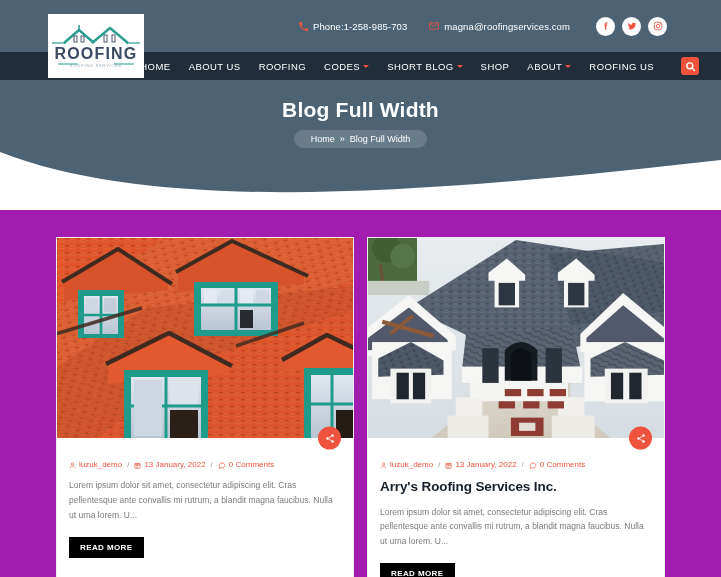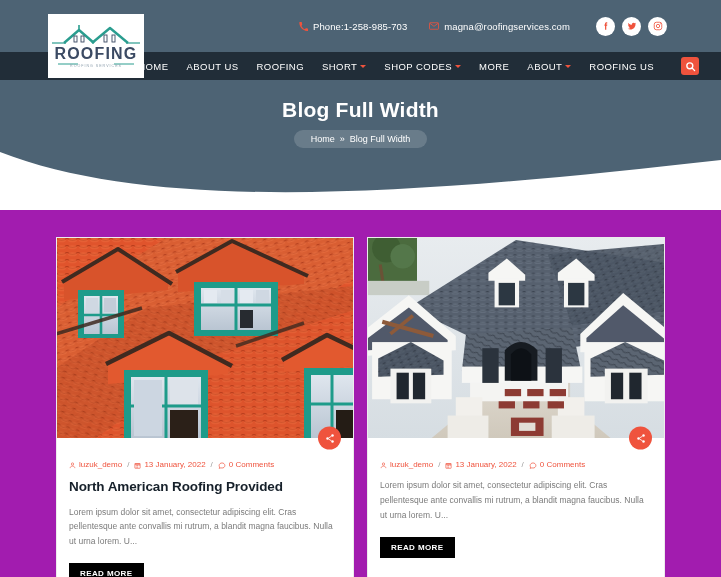--- a/index.html
+++ b/index.html
@@ -310,29 +310,29 @@
         <li class="nav-item">
           <span>HOME</span>
         </li>
         <li class="nav-item">
           <span>ABOUT US</span>
         </li>
         <li class="nav-item">
           <span>ROOFING</span>
         </li>
         <li class="nav-item">
-          <span>SHORT</span>
+          <span>CODES</span>
           <i class="caret"></i>
         </li>
         <li class="nav-item">
-          <span>SHOP CODES</span>
+          <span>SHORT BLOG</span>
           <i class="caret"></i>
         </li>
         <li class="nav-item">
-          <span>MORE</span>
+          <span>SHOP</span>
         </li>
         <li class="nav-item">
           <span>ABOUT</span>
           <i class="caret"></i>
         </li>
         <li class="nav-item">
           <span>ROOFING US</span>
         </li>
       </ul>
       <button class="search-btn">
@@ -421,158 +421,20 @@
 
           <polygon points="228,118 270,98 298,112 298,128 228,134" fill="#e2592f"></polygon>
           <path d="M226,122 L271,97 L298,110" fill="none" stroke="#3f2a20" stroke-width="4.5" stroke-linejoin="round"></path>
           <rect x="248" y="130" width="50" height="70" fill="#1e9b8a"></rect>
           <rect x="255" y="137" width="43" height="63" fill="url(#glassA)"></rect>
           <path d="M276,137 L276,200 M255,166 L298,166" stroke="#1e9b8a" stroke-width="3"></path>
           <rect x="280" y="172" width="18" height="28" fill="#241c15"></rect>
 
           <path d="M0,96 L86,70" stroke="#3f2a20" stroke-width="3.5" opacity=".85"></path>
           <path d="M180,108 L248,85" stroke="#3f2a20" stroke-width="3.5" opacity=".8"></path>
-        </svg>
-      </div>
-      <a class="share-btn" href="#">
-        <svg width="10" height="10" viewBox="0 0 24 24" fill="#ffffff">
-          <circle cx="18" cy="5" r="3"></circle>
-          <circle cx="6" cy="12" r="3"></circle>
-          <circle cx="18" cy="19" r="3"></circle>
-          <path d="M8.6 10.6l6.9-4M8.6 13.4l6.9 4" stroke="#ffffff" stroke-width="2" fill="none"></path>
-        </svg>
-      </a>
-      <div class="post-body">
-        <div class="post-meta">
-          <span class="m-ico">
-            <svg width="7" height="7" viewBox="0 0 24 24" fill="none" stroke="#ef533d" stroke-width="2.2">
-              <circle cx="12" cy="7" r="4"></circle>
-              <path d="M4 21c0-4.4 3.6-7 8-7s8 2.6 8 7"></path>
-            </svg>
-          </span>
-          <span class="meta-text">luzuk_demo</span>
-          <span class="meta-sep">/</span>
-          <span class="m-ico">
-            <svg width="7" height="7" viewBox="0 0 24 24" fill="#ef533d">
-              <rect x="2" y="4" width="20" height="18" rx="2"></rect>
-              <rect x="4" y="9" width="16" height="11" fill="#ffffff"></rect>
-              <rect x="6" y="11" width="3" height="3" fill="#ef533d"></rect>
-              <rect x="11" y="11" width="3" height="3" fill="#ef533d"></rect>
-              <rect x="16" y="11" width="3" height="3" fill="#ef533d"></rect>
-              <rect x="6" y="16" width="3" height="3" fill="#ef533d"></rect>
-              <rect x="11" y="16" width="3" height="3" fill="#ef533d"></rect>
-            </svg>
-          </span>
-          <span class="meta-text">13 January, 2022</span>
-          <span class="meta-sep">/</span>
-          <span class="m-ico">
-            <svg width="8" height="7" viewBox="0 0 24 22" fill="none" stroke="#ef533d" stroke-width="2.2">
-              <path d="M21 11c0 4.4-4 8-9 8-1.2 0-2.4-.2-3.4-.6L3 20l1.6-4C3.6 14.7 3 12.9 3 11c0-4.4 4-8 9-8s9 3.6 9 8z"></path>
-            </svg>
-          </span>
-          <span class="meta-text">0 Comments</span>
-        </div>
-        <h2 class="post-title">North American Roofing Provided</h2>
-        <p class="post-excerpt">Lorem ipsum dolor sit amet, consectetur adipiscing elit. Cras pellentesque ante convallis mi rutrum, a blandit magna faucibus. Nulla ut urna lorem. U...</p>
-        <a class="read-more" href="#">READ MORE</a>
-      </div>
-    </article>
-
-    <article class="post-card">
-      <div class="post-thumb">
-        <svg viewBox="0 0 290 200" preserveAspectRatio="xMidYMid slice">
-          <defs>
-            <pattern id="gtile" width="9" height="6" patternUnits="userSpaceOnUse">
-              <rect width="9" height="6" fill="#56606e"></rect>
-              <path d="M0 0 Q4.5 4.4 9 0" fill="none" stroke="#3b4450" stroke-width=".9"></path>
-              <ellipse cx="4.5" cy="1.9" rx="3.5" ry="1.6" fill="#6d7887" opacity=".55"></ellipse>
-            </pattern>
-            <pattern id="gtile2" width="8" height="5.5" patternUnits="userSpaceOnUse" patternTransform="rotate(-22)">
-              <rect width="8" height="5.5" fill="#4a5462"></rect>
-              <path d="M0 0 Q4 4 8 0" fill="none" stroke="#333b46" stroke-width=".9"></path>
-              <ellipse cx="4" cy="1.8" rx="3.1" ry="1.5" fill="#606b7a" opacity=".5"></ellipse>
-            </pattern>
-            <pattern id="gtile3" width="8" height="5.5" patternUnits="userSpaceOnUse" patternTransform="rotate(24)">
-              <rect width="8" height="5.5" fill="#5b6personal"></rect>
-              <rect width="8" height="5.5" fill="#5b6572"></rect>
-              <path d="M0 0 Q4 4 8 0" fill="none" stroke="#3d4550" stroke-width=".9"></path>
-            </pattern>
-            <linearGradient id="sky" x1="0" y1="0" x2="0" y2="1">
-              <stop offset="0%" stop-color="#e8ecef"></stop>
-              <stop offset="100%" stop-color="#d6dde2"></stop>
-            </linearGradient>
-            <linearGradient id="court" x1="0" y1="0" x2="0" y2="1">
-              <stop offset="0%" stop-color="#dcd6cb"></stop>
-              <stop offset="100%" stop-color="#cfc8bb"></stop>
-            </linearGradient>
-          </defs>
-
-          <rect width="290" height="200" fill="url(#sky)"></rect>
-
-          <rect x="0" y="0" width="48" height="52" fill="#4b6b3e"></rect>
-          <circle cx="18" cy="12" r="14" fill="#3f5e33"></circle>
-          <circle cx="34" cy="20" r="12" fill="#54774a"></circle>
-          <path d="M12 28 L16 54" stroke="#6a5236" stroke-width="3"></path>
-          <rect x="0" y="44" width="60" height="14" fill="#c8cdc6"></rect>
-
-          <polygon points="120,150 180,150 240,200 60,200" fill="url(#court)"></polygon>
-          <rect x="108" y="128" width="90" height="30" fill="#d5cec3"></rect>
-
-          <polygon points="40,70 145,4 290,26 290,96 140,118" fill="url(#gtile)"></polygon>
-
-          <polygon points="176,18 290,8 290,74 200,88" fill="url(#gtile2)" opacity=".92"></polygon>
-
-          <rect x="100" y="100" width="96" height="62" fill="#f4f4f2"></rect>
-
-          <polygon points="96,96 200,90 208,128 92,132" fill="url(#gtile3)"></polygon>
-          <rect x="92" y="128" width="118" height="16" fill="#f6f6f4"></rect>
-
-          <polygon points="118,36 136,22 154,38 154,44 118,44" fill="#f6f6f4"></polygon>
-          <rect x="124" y="42" width="24" height="28" fill="#f6f6f4"></rect>
-          <rect x="128" y="46" width="16" height="22" fill="#2c3742"></rect>
-          <polygon points="186,36 204,22 222,38 222,44 186,44" fill="#f6f6f4"></polygon>
-          <rect x="192" y="42" width="24" height="28" fill="#f6f6f4"></rect>
-          <rect x="196" y="46" width="16" height="22" fill="#2c3742"></rect>
-
-          <path d="M134,142 L134,112 Q150,96 166,112 L166,142 Z" fill="#171c22"></path>
-          <path d="M140,142 L140,116 Q150,104 160,116 L160,142 Z" fill="#0d1116"></path>
-          <rect x="112" y="110" width="16" height="34" fill="#2b333d"></rect>
-          <rect x="174" y="110" width="16" height="34" fill="#2b333d"></rect>
-
-          <polygon points="-8,96 40,58 86,98 86,112 -8,118" fill="#f6f6f4"></polygon>
-          <polygon points="0,100 40,70 78,102 78,108 0,112" fill="#51596a"></polygon>
-          <rect x="4" y="104" width="78" height="56" fill="#f6f6f4"></rect>
-          <polygon points="10,120 42,104 74,122 74,136 10,138" fill="url(#gtile2)"></polygon>
-          <rect x="22" y="130" width="40" height="34" fill="#f2f2f0"></rect>
-          <rect x="28" y="134" width="12" height="26" fill="#20272f"></rect>
-          <rect x="44" y="134" width="12" height="26" fill="#20272f"></rect>
-          <path d="M14 84 L64 98" stroke="#8d5a3a" stroke-width="4"></path>
-          <path d="M22 96 L44 78" stroke="#8d5a3a" stroke-width="3.5"></path>
-
-          <polygon points="208,96 250,56 298,96 298,112 208,114" fill="#f6f6f4"></polygon>
-          <polygon points="214,100 250,68 292,102 292,108 214,112" fill="#51596a"></polygon>
-          <rect x="212" y="104" width="86" height="58" fill="#f6f6f4"></rect>
-          <polygon points="218,120 252,104 290,122 290,136 218,138" fill="url(#gtile3)"></polygon>
-          <rect x="232" y="130" width="42" height="34" fill="#f2f2f0"></rect>
-          <rect x="238" y="134" width="12" height="26" fill="#20272f"></rect>
-          <rect x="256" y="134" width="12" height="26" fill="#20272f"></rect>
-
-          <rect x="86" y="158" width="26" height="22" fill="#f2f0ec"></rect>
-          <rect x="78" y="176" width="40" height="24" fill="#eeece7"></rect>
-          <rect x="186" y="158" width="26" height="22" fill="#f2f0ec"></rect>
-          <rect x="180" y="176" width="42" height="24" fill="#eeece7"></rect>
-
-          <rect x="134" y="150" width="16" height="7" fill="#8d3b33"></rect>
-          <rect x="156" y="150" width="16" height="7" fill="#8d3b33"></rect>
-          <rect x="178" y="150" width="16" height="7" fill="#8d3b33"></rect>
-          <rect x="128" y="162" width="16" height="7" fill="#8d3b33"></rect>
-          <rect x="152" y="162" width="16" height="7" fill="#8d3b33"></rect>
-          <rect x="176" y="162" width="16" height="7" fill="#8d3b33"></rect>
-          <rect x="140" y="178" width="32" height="18" fill="#8d3b33"></rect>
-          <rect x="148" y="183" width="16" height="8" fill="#e2ded6"></rect>
         </svg>
       </div>
       <a class="share-btn" href="#">
         <svg width="10" height="10" viewBox="0 0 24 24" fill="#ffffff">
           <circle cx="18" cy="5" r="3"></circle>
           <circle cx="6" cy="12" r="3"></circle>
           <circle cx="18" cy="19" r="3"></circle>
           <path d="M8.6 10.6l6.9-4M8.6 13.4l6.9 4" stroke="#ffffff" stroke-width="2" fill="none"></path>
         </svg>
       </a>
@@ -603,20 +465,158 @@
             <svg width="8" height="7" viewBox="0 0 24 22" fill="none" stroke="#ef533d" stroke-width="2.2">
               <path d="M21 11c0 4.4-4 8-9 8-1.2 0-2.4-.2-3.4-.6L3 20l1.6-4C3.6 14.7 3 12.9 3 11c0-4.4 4-8 9-8s9 3.6 9 8z"></path>
             </svg>
           </span>
           <span class="meta-text">0 Comments</span>
         </div>
         <p class="post-excerpt">Lorem ipsum dolor sit amet, consectetur adipiscing elit. Cras pellentesque ante convallis mi rutrum, a blandit magna faucibus. Nulla ut urna lorem. U...</p>
         <a class="read-more" href="#">READ MORE</a>
       </div>
     </article>
+
+    <article class="post-card">
+      <div class="post-thumb">
+        <svg viewBox="0 0 290 200" preserveAspectRatio="xMidYMid slice">
+          <defs>
+            <pattern id="gtile" width="9" height="6" patternUnits="userSpaceOnUse">
+              <rect width="9" height="6" fill="#56606e"></rect>
+              <path d="M0 0 Q4.5 4.4 9 0" fill="none" stroke="#3b4450" stroke-width=".9"></path>
+              <ellipse cx="4.5" cy="1.9" rx="3.5" ry="1.6" fill="#6d7887" opacity=".55"></ellipse>
+            </pattern>
+            <pattern id="gtile2" width="8" height="5.5" patternUnits="userSpaceOnUse" patternTransform="rotate(-22)">
+              <rect width="8" height="5.5" fill="#4a5462"></rect>
+              <path d="M0 0 Q4 4 8 0" fill="none" stroke="#333b46" stroke-width=".9"></path>
+              <ellipse cx="4" cy="1.8" rx="3.1" ry="1.5" fill="#606b7a" opacity=".5"></ellipse>
+            </pattern>
+            <pattern id="gtile3" width="8" height="5.5" patternUnits="userSpaceOnUse" patternTransform="rotate(24)">
+              <rect width="8" height="5.5" fill="#5b6personal"></rect>
+              <rect width="8" height="5.5" fill="#5b6572"></rect>
+              <path d="M0 0 Q4 4 8 0" fill="none" stroke="#3d4550" stroke-width=".9"></path>
+            </pattern>
+            <linearGradient id="sky" x1="0" y1="0" x2="0" y2="1">
+              <stop offset="0%" stop-color="#e8ecef"></stop>
+              <stop offset="100%" stop-color="#d6dde2"></stop>
+            </linearGradient>
+            <linearGradient id="court" x1="0" y1="0" x2="0" y2="1">
+              <stop offset="0%" stop-color="#dcd6cb"></stop>
+              <stop offset="100%" stop-color="#cfc8bb"></stop>
+            </linearGradient>
+          </defs>
+
+          <rect width="290" height="200" fill="url(#sky)"></rect>
+
+          <rect x="0" y="0" width="48" height="52" fill="#4b6b3e"></rect>
+          <circle cx="18" cy="12" r="14" fill="#3f5e33"></circle>
+          <circle cx="34" cy="20" r="12" fill="#54774a"></circle>
+          <path d="M12 28 L16 54" stroke="#6a5236" stroke-width="3"></path>
+          <rect x="0" y="44" width="60" height="14" fill="#c8cdc6"></rect>
+
+          <polygon points="120,150 180,150 240,200 60,200" fill="url(#court)"></polygon>
+          <rect x="108" y="128" width="90" height="30" fill="#d5cec3"></rect>
+
+          <polygon points="40,70 145,4 290,26 290,96 140,118" fill="url(#gtile)"></polygon>
+
+          <polygon points="176,18 290,8 290,74 200,88" fill="url(#gtile2)" opacity=".92"></polygon>
+
+          <rect x="100" y="100" width="96" height="62" fill="#f4f4f2"></rect>
+
+          <polygon points="96,96 200,90 208,128 92,132" fill="url(#gtile3)"></polygon>
+          <rect x="92" y="128" width="118" height="16" fill="#f6f6f4"></rect>
+
+          <polygon points="118,36 136,22 154,38 154,44 118,44" fill="#f6f6f4"></polygon>
+          <rect x="124" y="42" width="24" height="28" fill="#f6f6f4"></rect>
+          <rect x="128" y="46" width="16" height="22" fill="#2c3742"></rect>
+          <polygon points="186,36 204,22 222,38 222,44 186,44" fill="#f6f6f4"></polygon>
+          <rect x="192" y="42" width="24" height="28" fill="#f6f6f4"></rect>
+          <rect x="196" y="46" width="16" height="22" fill="#2c3742"></rect>
+
+          <path d="M134,142 L134,112 Q150,96 166,112 L166,142 Z" fill="#171c22"></path>
+          <path d="M140,142 L140,116 Q150,104 160,116 L160,142 Z" fill="#0d1116"></path>
+          <rect x="112" y="110" width="16" height="34" fill="#2b333d"></rect>
+          <rect x="174" y="110" width="16" height="34" fill="#2b333d"></rect>
+
+          <polygon points="-8,96 40,58 86,98 86,112 -8,118" fill="#f6f6f4"></polygon>
+          <polygon points="0,100 40,70 78,102 78,108 0,112" fill="#51596a"></polygon>
+          <rect x="4" y="104" width="78" height="56" fill="#f6f6f4"></rect>
+          <polygon points="10,120 42,104 74,122 74,136 10,138" fill="url(#gtile2)"></polygon>
+          <rect x="22" y="130" width="40" height="34" fill="#f2f2f0"></rect>
+          <rect x="28" y="134" width="12" height="26" fill="#20272f"></rect>
+          <rect x="44" y="134" width="12" height="26" fill="#20272f"></rect>
+          <path d="M14 84 L64 98" stroke="#8d5a3a" stroke-width="4"></path>
+          <path d="M22 96 L44 78" stroke="#8d5a3a" stroke-width="3.5"></path>
+
+          <polygon points="208,96 250,56 298,96 298,112 208,114" fill="#f6f6f4"></polygon>
+          <polygon points="214,100 250,68 292,102 292,108 214,112" fill="#51596a"></polygon>
+          <rect x="212" y="104" width="86" height="58" fill="#f6f6f4"></rect>
+          <polygon points="218,120 252,104 290,122 290,136 218,138" fill="url(#gtile3)"></polygon>
+          <rect x="232" y="130" width="42" height="34" fill="#f2f2f0"></rect>
+          <rect x="238" y="134" width="12" height="26" fill="#20272f"></rect>
+          <rect x="256" y="134" width="12" height="26" fill="#20272f"></rect>
+
+          <rect x="86" y="158" width="26" height="22" fill="#f2f0ec"></rect>
+          <rect x="78" y="176" width="40" height="24" fill="#eeece7"></rect>
+          <rect x="186" y="158" width="26" height="22" fill="#f2f0ec"></rect>
+          <rect x="180" y="176" width="42" height="24" fill="#eeece7"></rect>
+
+          <rect x="134" y="150" width="16" height="7" fill="#8d3b33"></rect>
+          <rect x="156" y="150" width="16" height="7" fill="#8d3b33"></rect>
+          <rect x="178" y="150" width="16" height="7" fill="#8d3b33"></rect>
+          <rect x="128" y="162" width="16" height="7" fill="#8d3b33"></rect>
+          <rect x="152" y="162" width="16" height="7" fill="#8d3b33"></rect>
+          <rect x="176" y="162" width="16" height="7" fill="#8d3b33"></rect>
+          <rect x="140" y="178" width="32" height="18" fill="#8d3b33"></rect>
+          <rect x="148" y="183" width="16" height="8" fill="#e2ded6"></rect>
+        </svg>
+      </div>
+      <a class="share-btn" href="#">
+        <svg width="10" height="10" viewBox="0 0 24 24" fill="#ffffff">
+          <circle cx="18" cy="5" r="3"></circle>
+          <circle cx="6" cy="12" r="3"></circle>
+          <circle cx="18" cy="19" r="3"></circle>
+          <path d="M8.6 10.6l6.9-4M8.6 13.4l6.9 4" stroke="#ffffff" stroke-width="2" fill="none"></path>
+        </svg>
+      </a>
+      <div class="post-body">
+        <div class="post-meta">
+          <span class="m-ico">
+            <svg width="7" height="7" viewBox="0 0 24 24" fill="none" stroke="#ef533d" stroke-width="2.2">
+              <circle cx="12" cy="7" r="4"></circle>
+              <path d="M4 21c0-4.4 3.6-7 8-7s8 2.6 8 7"></path>
+            </svg>
+          </span>
+          <span class="meta-text">luzuk_demo</span>
+          <span class="meta-sep">/</span>
+          <span class="m-ico">
+            <svg width="7" height="7" viewBox="0 0 24 24" fill="#ef533d">
+              <rect x="2" y="4" width="20" height="18" rx="2"></rect>
+              <rect x="4" y="9" width="16" height="11" fill="#ffffff"></rect>
+              <rect x="6" y="11" width="3" height="3" fill="#ef533d"></rect>
+              <rect x="11" y="11" width="3" height="3" fill="#ef533d"></rect>
+              <rect x="16" y="11" width="3" height="3" fill="#ef533d"></rect>
+              <rect x="6" y="16" width="3" height="3" fill="#ef533d"></rect>
+              <rect x="11" y="16" width="3" height="3" fill="#ef533d"></rect>
+            </svg>
+          </span>
+          <span class="meta-text">13 January, 2022</span>
+          <span class="meta-sep">/</span>
+          <span class="m-ico">
+            <svg width="8" height="7" viewBox="0 0 24 22" fill="none" stroke="#ef533d" stroke-width="2.2">
+              <path d="M21 11c0 4.4-4 8-9 8-1.2 0-2.4-.2-3.4-.6L3 20l1.6-4C3.6 14.7 3 12.9 3 11c0-4.4 4-8 9-8s9 3.6 9 8z"></path>
+            </svg>
+          </span>
+          <span class="meta-text">0 Comments</span>
+        </div>
+        <h2 class="post-title">Arry's Roofing Services Inc.</h2>
+        <p class="post-excerpt">Lorem ipsum dolor sit amet, consectetur adipiscing elit. Cras pellentesque ante convallis mi rutrum, a blandit magna faucibus. Nulla ut urna lorem. U...</p>
+        <a class="read-more" href="#">READ MORE</a>
+      </div>
+    </article>
   </div>
 
   <div class="logo-box">
     <svg width="96" height="50" viewBox="0 0 96 50">
 
       <path d="M16 22 L31 9 L46 22" fill="none" stroke="#2a9d8f" stroke-width="2.4" stroke-linejoin="round"></path>
       <path d="M44 22 L62 7 L80 22" fill="none" stroke="#2a9d8f" stroke-width="2.4" stroke-linejoin="round"></path>
       <path d="M31 9 L31 4" stroke="#2a9d8f" stroke-width="1.6"></path>
       <rect x="26" y="15" width="3" height="6" fill="none" stroke="#3b4a63" stroke-width=".9"></rect>
       <rect x="33" y="15" width="3" height="6" fill="none" stroke="#3b4a63" stroke-width=".9"></rect>

